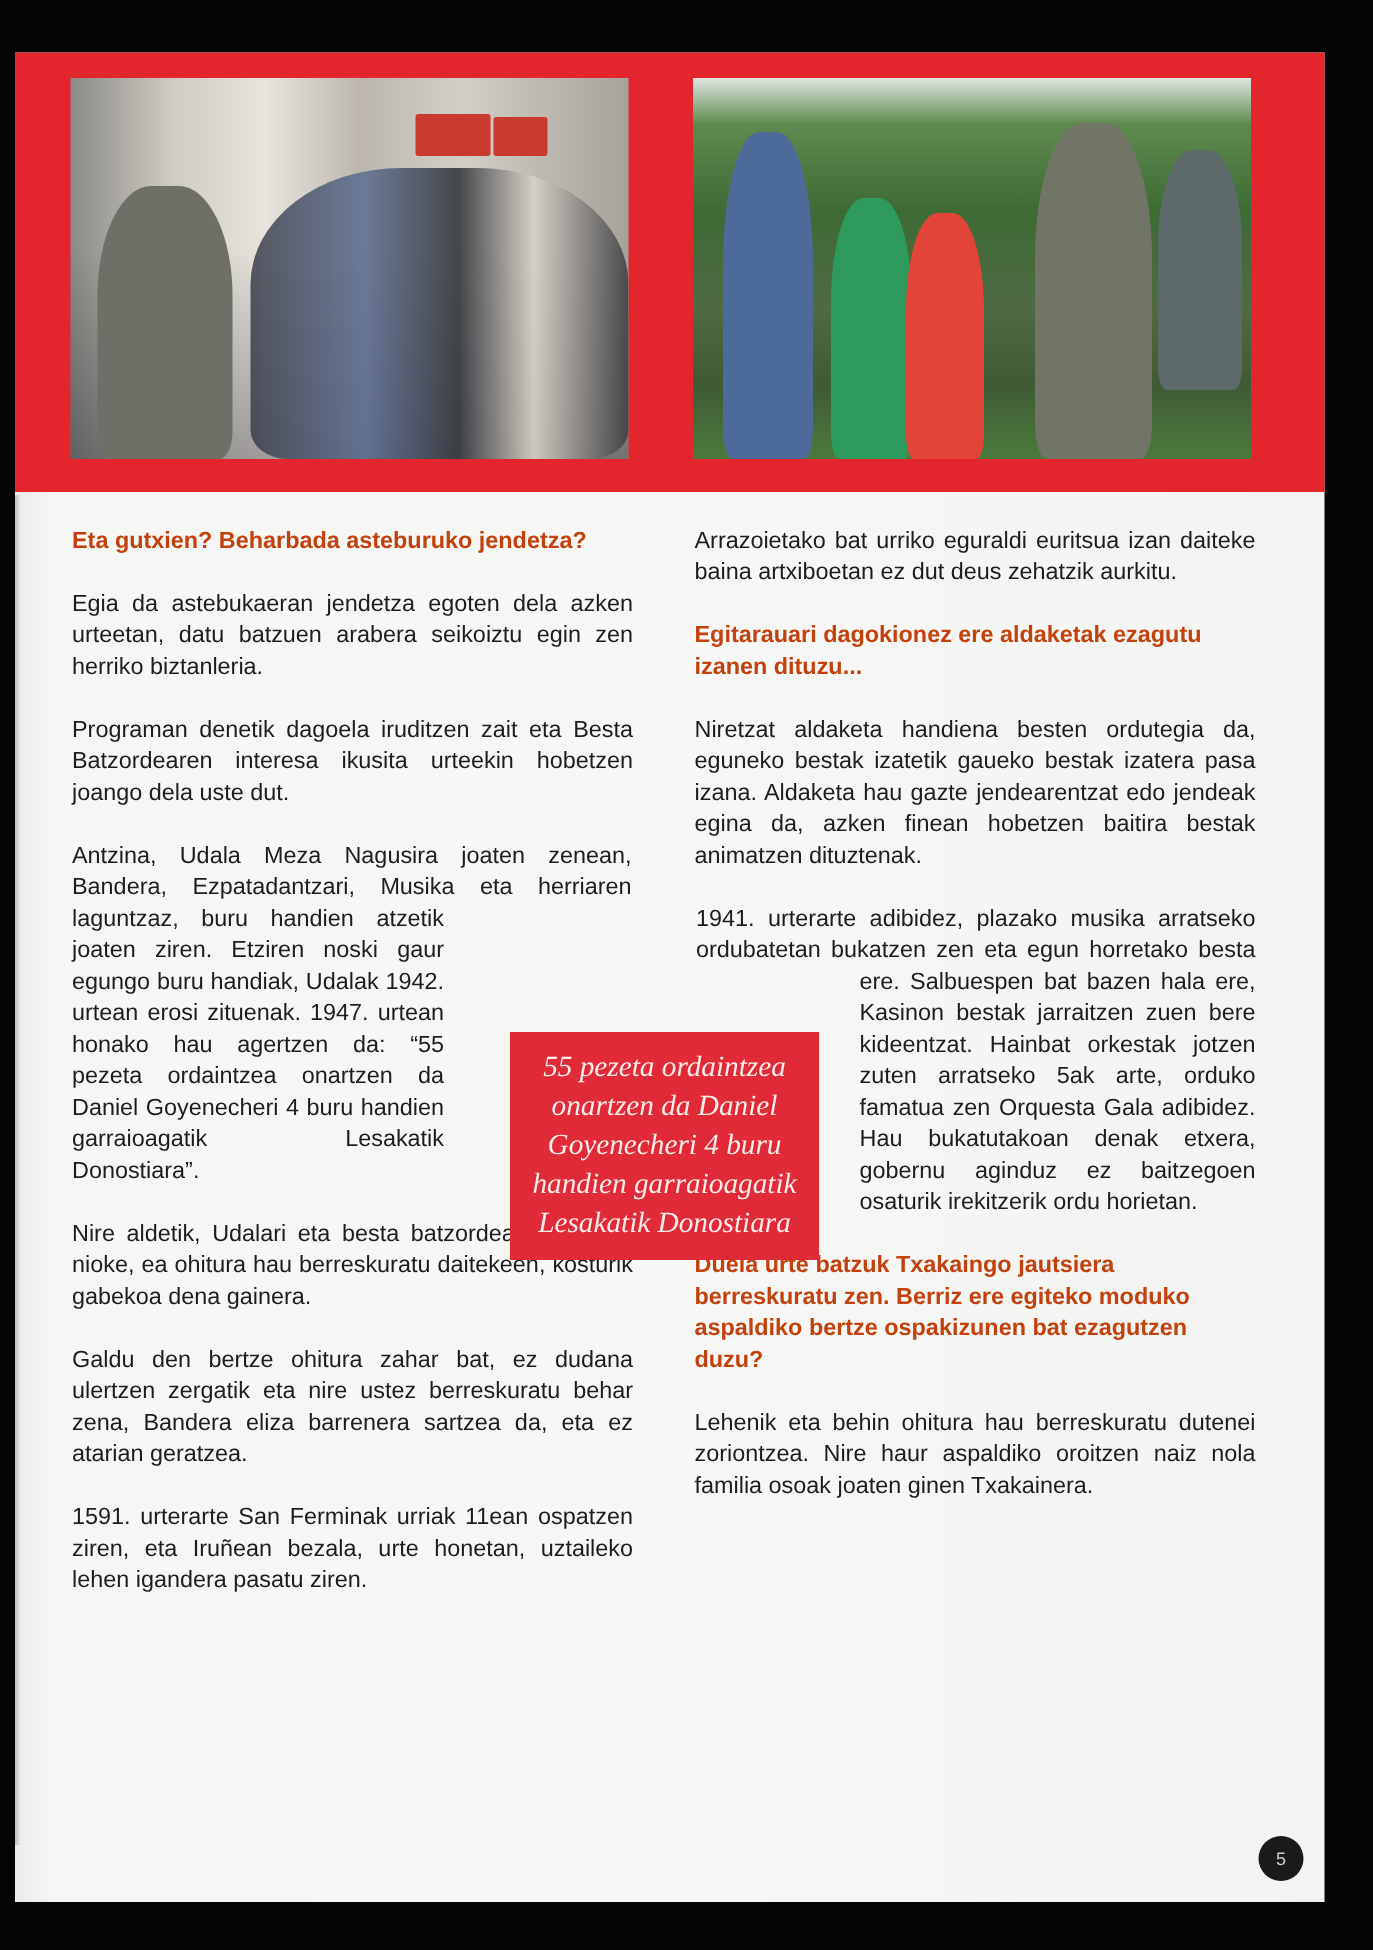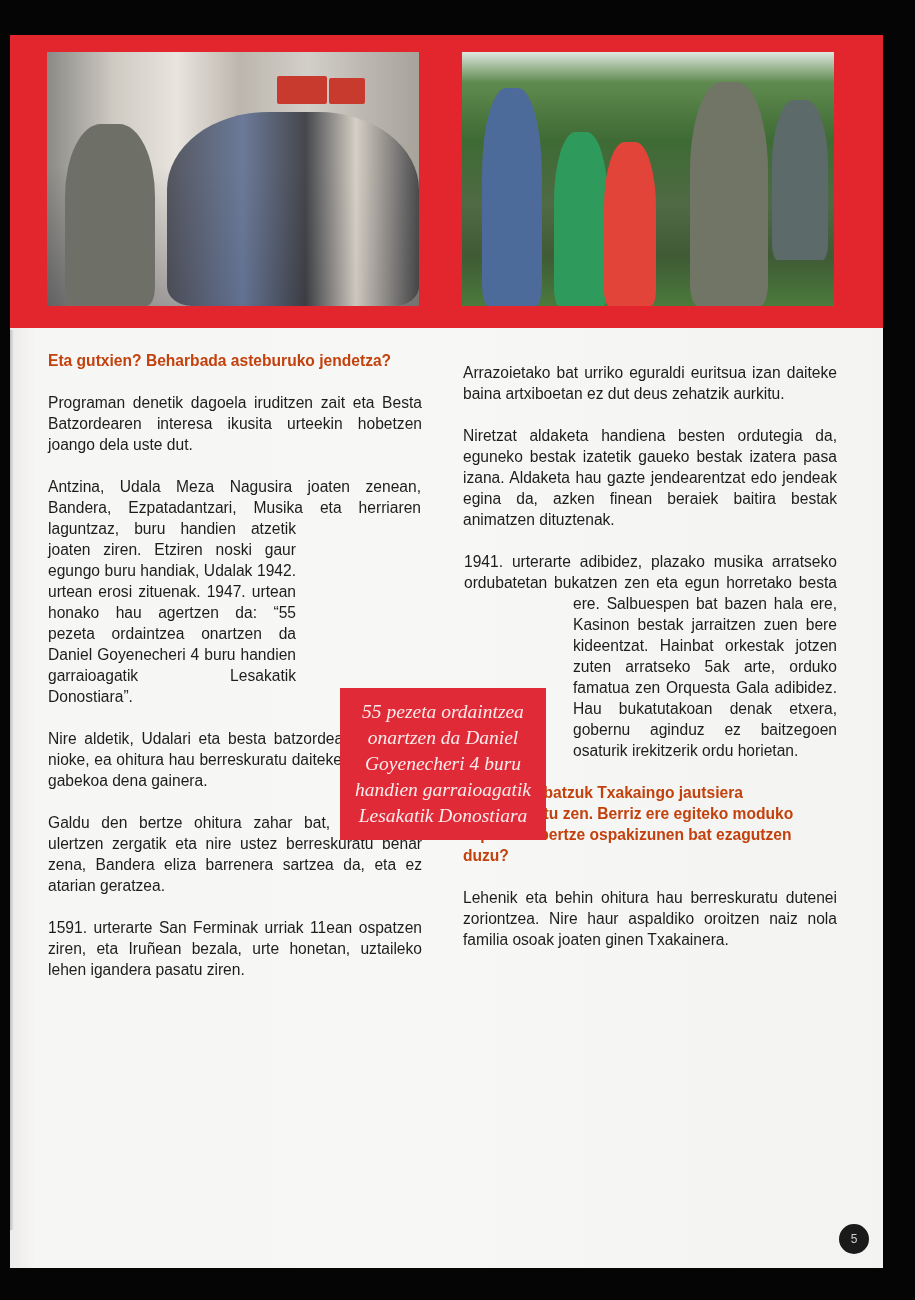--- a/index.html
+++ b/index.html
@@ -8,21 +8,21 @@
   .page-fold{position:absolute;left:10px;top:330px;width:4px;height:900px;background:linear-gradient(90deg,#bdbdbd,#efefef);}
   .red-band{position:absolute;left:10px;top:35px;width:873px;height:293px;background:#e3262d;}
   .photo{position:absolute;top:52px;height:254px;overflow:hidden;}
   .photo-left{left:47px;width:372px;background:
       linear-gradient(180deg,rgba(0,0,0,0) 0%,rgba(0,0,0,0) 45%,rgba(20,20,30,.35) 100%),
       linear-gradient(90deg,#8a8a86 0%,#cfcac2 18%,#e8e4de 35%,#bcb6ad 52%,#d2cfc9 70%,#a7a29a 100%);}
   .photo-right{left:462px;width:372px;background:
       linear-gradient(180deg,#dfe7e0 0%,#5f8a4f 12%,#3e6b34 35%,#4f6a45 60%,#3f5a35 80%,#4b7a3c 100%);}
   .figure{position:absolute;border-radius:40% 40% 10% 10%;}
   .col{position:absolute;font-size:15.6px;line-height:21px;color:#1d1d1d;}
-  .col p{margin:12px 0 21px 0;text-align:justify;}
+  .col p{margin:0 0 21px 0;text-align:justify;}
   .col h3{margin:0 0 21px 0;color:#c2410c;font-size:15.6px;line-height:21px;font-weight:bold;}
   .col-left{left:48px;top:350px;width:374px;}
   .col-right{left:463px;top:350px;width:374px;}
   .float-l{float:right;width:118px;height:160px;margin:0 0 0 8px;}
   .float-r{float:left;width:102px;height:180px;margin:0 8px 0 0;}
   .pullquote{position:absolute;left:340px;top:688px;width:206px;height:152px;background:#e02a37;color:#fbecec;font-family:"Liberation Serif","DejaVu Serif",serif;font-style:italic;font-size:19.5px;line-height:26px;text-align:center;display:flex;align-items:center;justify-content:center;box-sizing:border-box;padding:24px 4px;}
   .page-number{position:absolute;left:839px;top:1224px;width:30px;height:30px;border-radius:50%;background:#1a1a1a;color:#cfcfcf;font-size:12px;display:flex;align-items:center;justify-content:center;}
 </style>
 </head>
 <body>
@@ -42,32 +42,34 @@
 <div class="photo photo-right">
   <div class="figure" style="left:20px;top:36px;width:60px;height:218px;background:#4d6b9a;"></div>
   <div class="figure" style="left:92px;top:80px;width:54px;height:174px;background:#2e9a5c;"></div>
   <div class="figure" style="left:142px;top:90px;width:52px;height:164px;background:#e2443a;"></div>
   <div class="figure" style="left:228px;top:30px;width:78px;height:224px;background:#717565;"></div>
   <div class="figure" style="left:310px;top:48px;width:56px;height:160px;background:#5c6a6a;"></div>
 </div>
 
 <div class="col col-left">
   <h3>Eta gutxien? Beharbada asteburuko jendetza?</h3>
+  <p>Egia da astebukaeran jendetza egoten dela azken urteetan, datu batzuen arabera seikoiztu egin zen herriko biztanleria.</p>
   <p>Programan denetik dagoela iruditzen zait eta Besta Batzordearen interesa ikusita urteekin hobetzen joango dela uste dut.</p>
   <div style="height:42px;float:right;width:1px;"></div>
   <div class="float-l" style="clear:right;"></div>
   <p>Antzina, Udala Meza Nagusira joaten zenean, Bandera, Ezpatadantzari, Musika eta herriaren laguntzaz, buru handien atzetik joaten ziren. Etziren noski gaur egungo buru handiak, Udalak 1942. urtean erosi zituenak. 1947. urtean honako hau agertzen da: “55 pezeta ordaintzea onartzen da Daniel Goyenecheri 4 buru handien garraioagatik Lesakatik Donostiara”.</p>
   <p>Nire aldetik, Udalari eta besta batzordeari eskatuko nioke, ea ohitura hau berreskuratu daitekeen, kosturik gabekoa dena gainera.</p>
   <p style="clear:both;">Galdu den bertze ohitura zahar bat, ez dudana ulertzen zergatik eta nire ustez berreskuratu behar zena, Bandera eliza barrenera sartzea da, eta ez atarian geratzea.</p>
   <p>1591. urterarte San Ferminak urriak 11ean ospatzen ziren, eta Iruñean bezala, urte honetan, uztaileko lehen igandera pasatu ziren.</p>
 </div>
 
 <div class="col col-right">
   <p>Arrazoietako bat urriko eguraldi euritsua izan daiteke baina artxiboetan ez dut deus zehatzik aurkitu.</p>
-  <p>Niretzat aldaketa handiena besten ordutegia da, eguneko bestak izatetik gaueko bestak izatera pasa izana. Aldaketa hau gazte jendearentzat edo jendeak egina da, azken finean beraiek baitira bestak animatzen dituztenak.</p>
+  <h3>Egitarauari dagokionez ere aldaketak ezagutu izanen dituzu...</h3>
+  <p>Niretzat aldaketa handiena besten ordutegia da, eguneko bestak izatetik gaueko bestak izatera pasa izana. Aldaketa hau gazte jendearentzat edo jendeak egina da, azken finean hobetzen baitira bestak animatzen dituztenak.</p>
   <div style="height:42px;float:left;width:1px;"></div>
   <div class="float-r" style="clear:left;"></div>
   <p>1941. urterarte adibidez, plazako musika arratseko ordubatetan bukatzen zen eta egun horretako besta ere. Salbuespen bat bazen hala ere, Kasinon bestak jarraitzen zuen bere kideentzat. Hainbat orkestak jotzen zuten arratseko 5ak arte, orduko famatua zen Orquesta Gala adibidez. Hau bukatutakoan denak etxera, gobernu aginduz ez baitzegoen osaturik irekitzerik ordu horietan.</p>
   <h3 style="clear:both;">Duela urte batzuk Txakaingo jautsiera berreskuratu zen. Berriz ere egiteko moduko aspaldiko bertze ospakizunen bat ezagutzen duzu?</h3>
   <p>Lehenik eta behin ohitura hau berreskuratu dutenei zoriontzea. Nire haur aspaldiko oroitzen naiz nola familia osoak joaten ginen Txakainera.</p>
 </div>
 
 <div class="pullquote">
   <span>55 pezeta ordaintzea onartzen da Daniel Goyenecheri 4 buru handien garraioagatik Lesakatik Donostiara</span>
 </div>

